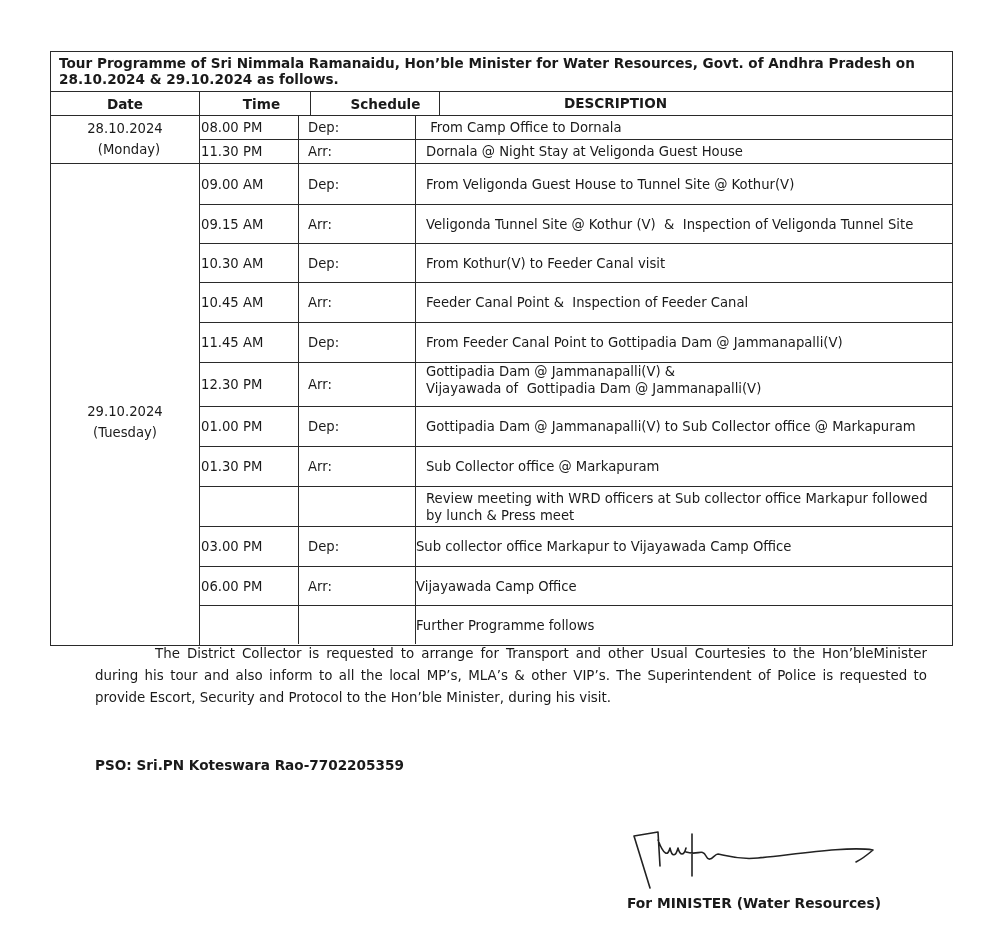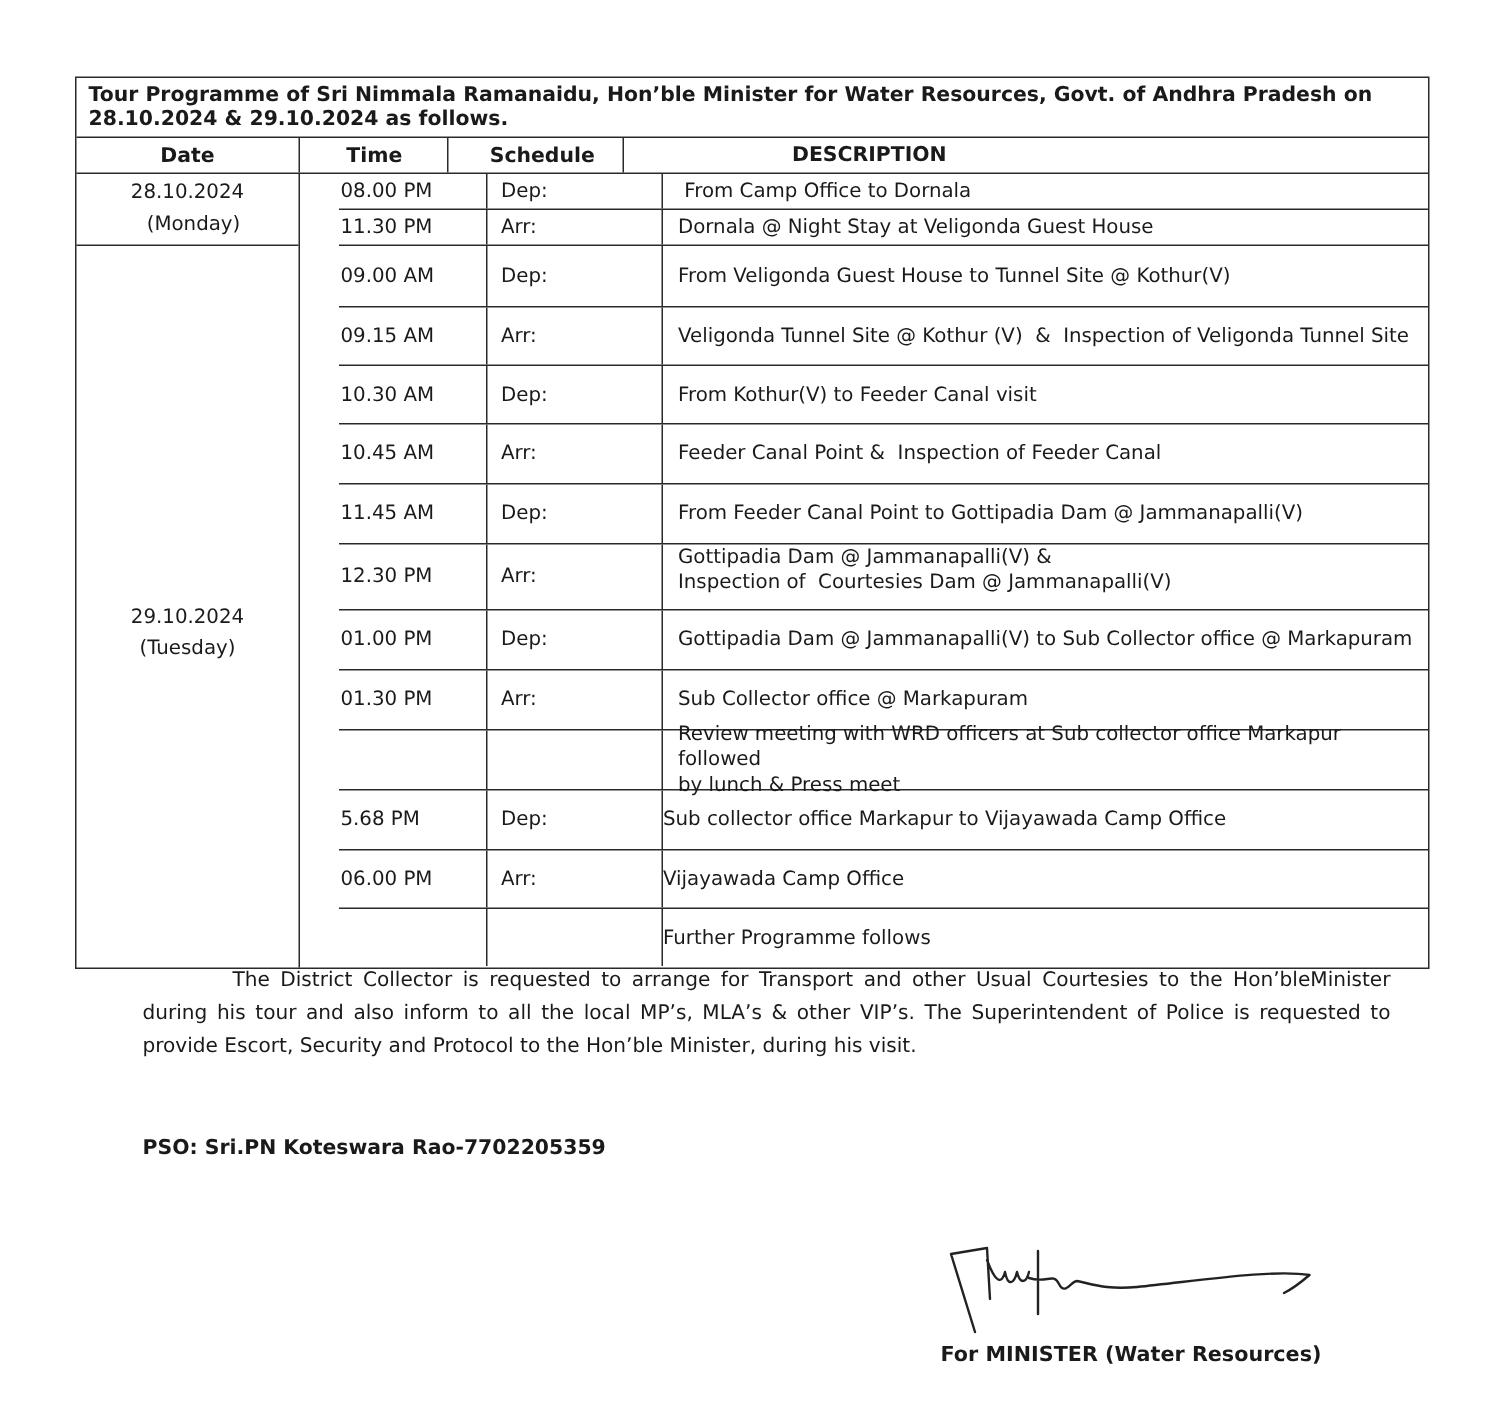--- a/index.html
+++ b/index.html
@@ -13,25 +13,25 @@
            font-weight: bold; font-size: 13.6px; line-height: 16px;
            border-bottom: 1.5px solid #2a2a2a; }
   .row { display: flex; box-sizing: border-box; }
   .row .c { box-sizing: border-box; border-right: 1.2px solid #2a2a2a;
             font-size: 13.2px; display: flex; align-items: center; }
   .row .c:last-child { border-right: none; }
   .cd { width: 149px; }
   .ct { width: 99px; padding-left: 1px; }
   .cs { width: 117px; padding-left: 9px; }
   .cx { flex: 1; padding-left: 10px; line-height: 17px; }
-  .hdr { height: 24px; border-bottom: 1.5px solid #2a2a2a; }
+  .hdr { height: 24px; border-bottom: 1.5px solid #2a2a2a; gap: 12px; }
   .hdr .c { font-weight: bold; font-size: 13.6px; justify-content: center; }
   .hdr .cx { justify-content: flex-start; padding-left: 112px; }
 
-  .body { display: flex; gap: 26px; }
+  .body { display: flex; }
   .datecol { box-sizing: border-box; width: 149px; border-right: 1.2px solid #2a2a2a; }
   .dategroup { box-sizing: border-box; display: flex; flex-direction: column;
                align-items: center; font-size: 13.2px; line-height: 21px; }
   .dg1 { height: 48px; border-bottom: 1.5px solid #2a2a2a; padding-top: 2px; }
   .dg1 .dday { margin-left: 8px; text-align: right; }
   .dg2 { height: 481px; justify-content: flex-start; padding-top: 237px; }
   .rows { flex: 1; }
   .rows .row { border-bottom: 1.2px solid #2a2a2a; }
   .rows .row:last-child { border-bottom: none; }
   .flush { padding-left: 0 !important; }
@@ -108,21 +108,21 @@
         <div class="row" style="height:40px">
           <div class="c ct">11.45 AM</div>
           <div class="c cs">Dep:</div>
           <div class="c cx">From Feeder Canal Point to Gottipadia Dam @ Jammanapalli(V)</div>
         </div>
         <div class="row" style="height:44px">
           <div class="c ct">12.30 PM</div>
           <div class="c cs">Arr:</div>
           <div class="c cx" style="flex-direction:column; align-items:flex-start; ">
             <span>Gottipadia Dam @ Jammanapalli(V) &amp;</span>
-            <span style="white-space:pre">Inspection of  Courtesies Dam @ Jammanapalli(V)</span>
+            <span style="white-space:pre">Vijayawada of  Gottipadia Dam @ Jammanapalli(V)</span>
           </div>
         </div>
         <div class="row" style="height:40px">
           <div class="c ct">01.00 PM</div>
           <div class="c cs">Dep:</div>
           <div class="c cx">Gottipadia Dam @ Jammanapalli(V) to Sub Collector office @ Markapuram</div>
         </div>
         <div class="row" style="height:40px">
           <div class="c ct">01.30 PM</div>
           <div class="c cs">Arr:</div>
@@ -130,21 +130,21 @@
         </div>
         <div class="row" style="height:40px">
           <div class="c ct"></div>
           <div class="c cs"></div>
           <div class="c cx" style="flex-direction:column; align-items:flex-start; justify-content:center">
             <span>Review meeting with WRD officers at Sub collector office Markapur followed</span>
             <span>by lunch &amp; Press meet</span>
           </div>
         </div>
         <div class="row" style="height:40px">
-          <div class="c ct">5.68 PM</div>
+          <div class="c ct">03.00 PM</div>
           <div class="c cs">Dep:</div>
           <div class="c cx flush">Sub collector office Markapur to Vijayawada Camp Office</div>
         </div>
         <div class="row" style="height:39px">
           <div class="c ct">06.00 PM</div>
           <div class="c cs">Arr:</div>
           <div class="c cx flush">Vijayawada Camp Office</div>
         </div>
         <div class="row" style="height:38px">
           <div class="c ct"></div>

